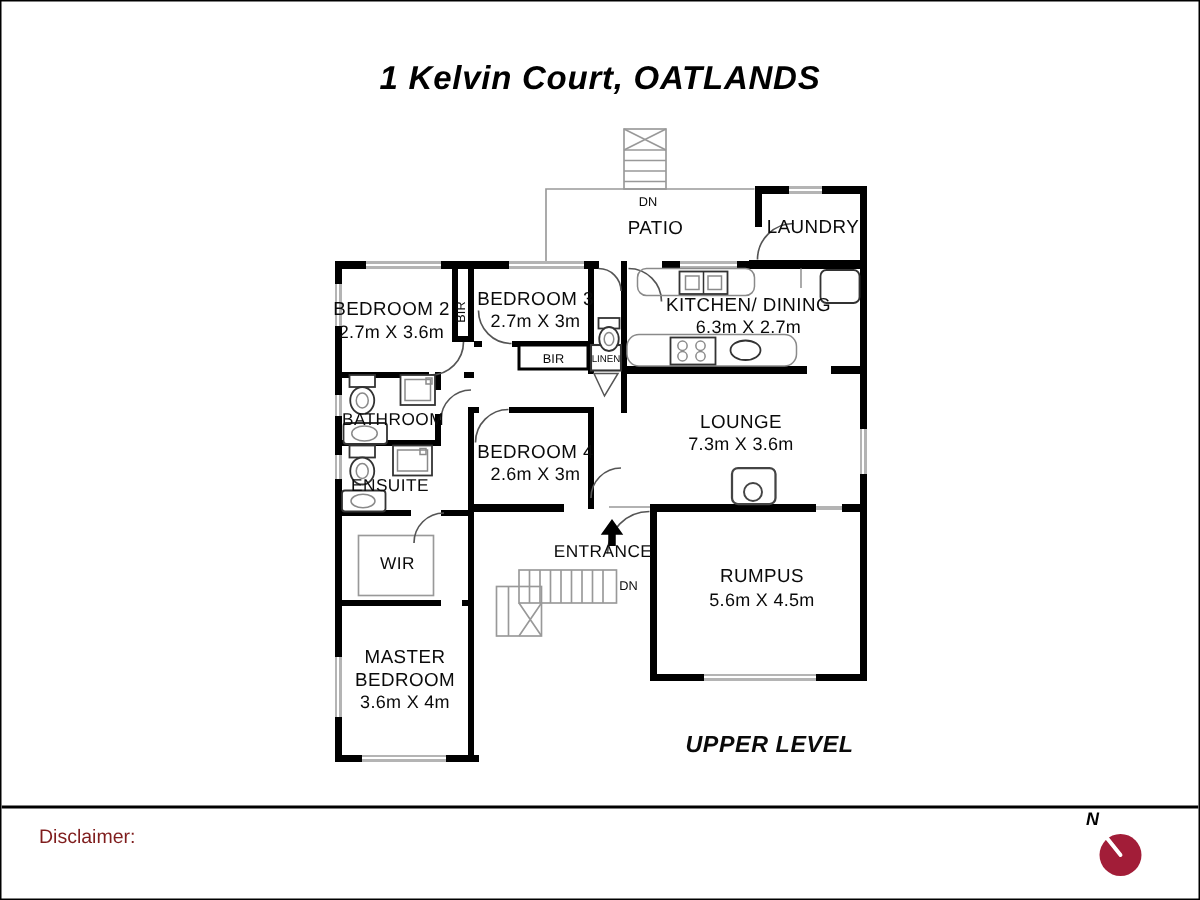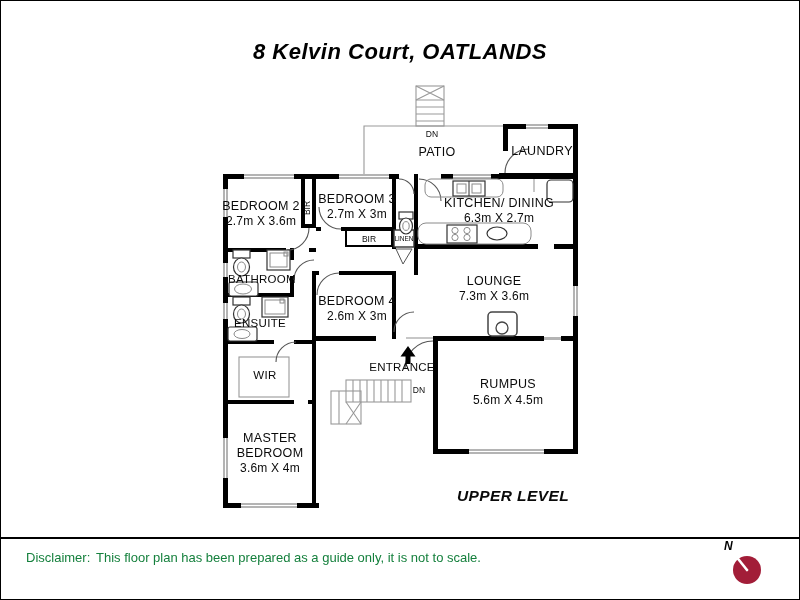--- a/index.html
+++ b/index.html
@@ -16,32 +16,32 @@
   .fix2{stroke:#8a8a8a;stroke-width:1;fill:none;}
   .arc{stroke:#555;stroke-width:1.1;fill:none;}
   svg text{font-family:"Liberation Sans",sans-serif;fill:#0a0a0a;}
   .rname{font-size:12.5px;letter-spacing:.3px;}
   .rdims{font-size:12px;letter-spacing:.2px;}
   .rsmall{font-size:11.5px;letter-spacing:.3px;}
   .rtiny{font-size:8.5px;}
   .rmicro{font-size:6.5px;}
   .rlevel{font-size:15.5px;font-weight:bold;font-style:italic;letter-spacing:.4px;}
   .footer{position:absolute;left:0;top:536px;width:100%;height:63px;border-top:2px solid #000;
-          box-sizing:border-box;padding-top:9px;font-size:13px;color:#15803d;}
+          box-sizing:border-box;padding-top:9px;font-size:13px;color:#7f1d1d;}
   .disc-row{display:flex;line-height:20px;}
   .disc-prefix{width:70px;margin-left:25px;flex:none;}
   .compass{position:absolute;right:28px;top:540px;width:52px;height:52px;}
   .compass .n{position:absolute;left:5px;top:-2px;font-weight:bold;font-style:italic;font-size:12px;}
 </style>
 </head>
 <body>
 
 <div class="page">
 
-  <div class="title">8 Kelvin Court, OATLANDS</div>
+  <div class="title">1 Kelvin Court, OATLANDS</div>
 
   <svg class="plan" viewBox="0 0 800 600">
 
     <g>
       <path class="thin" d="M363,173 L363,125 L502,125"></path>
     </g>
     <g>
       <rect class="thin" x="415" y="85" width="28" height="40"></rect>
       <path class="thin" d="M415,99 h28 M415,106 h28 M415,113 h28 M415,120 h28"></path>
       <path class="thin" d="M415,85 L443,99 M443,85 L415,99"></path>
@@ -273,21 +273,20 @@
     <text class="rname" x="269" y="441" text-anchor="middle">MASTER</text>
     <text class="rname" x="269" y="456" text-anchor="middle">BEDROOM</text>
     <text class="rdims" x="269" y="471" text-anchor="middle">3.6m X 4m</text>
 
     <text class="rlevel" x="512" y="500" text-anchor="middle">UPPER LEVEL</text>
   </svg>
 
   <div class="footer">
     <div class="disc-row">
       <span class="disc-prefix">Disclaimer:</span>
-      <span>This floor plan has been prepared as a guide only, it is not to scale.</span>
     </div>
     <div class="disc-row">
       <span class="disc-prefix"></span>
     </div>
   </div>
 
   <div class="compass">
     <span class="n">N</span>
     <svg width="52" height="52" viewBox="0 0 52 52">
       <circle cx="28" cy="29" r="14" fill="#A21D38"></circle>

